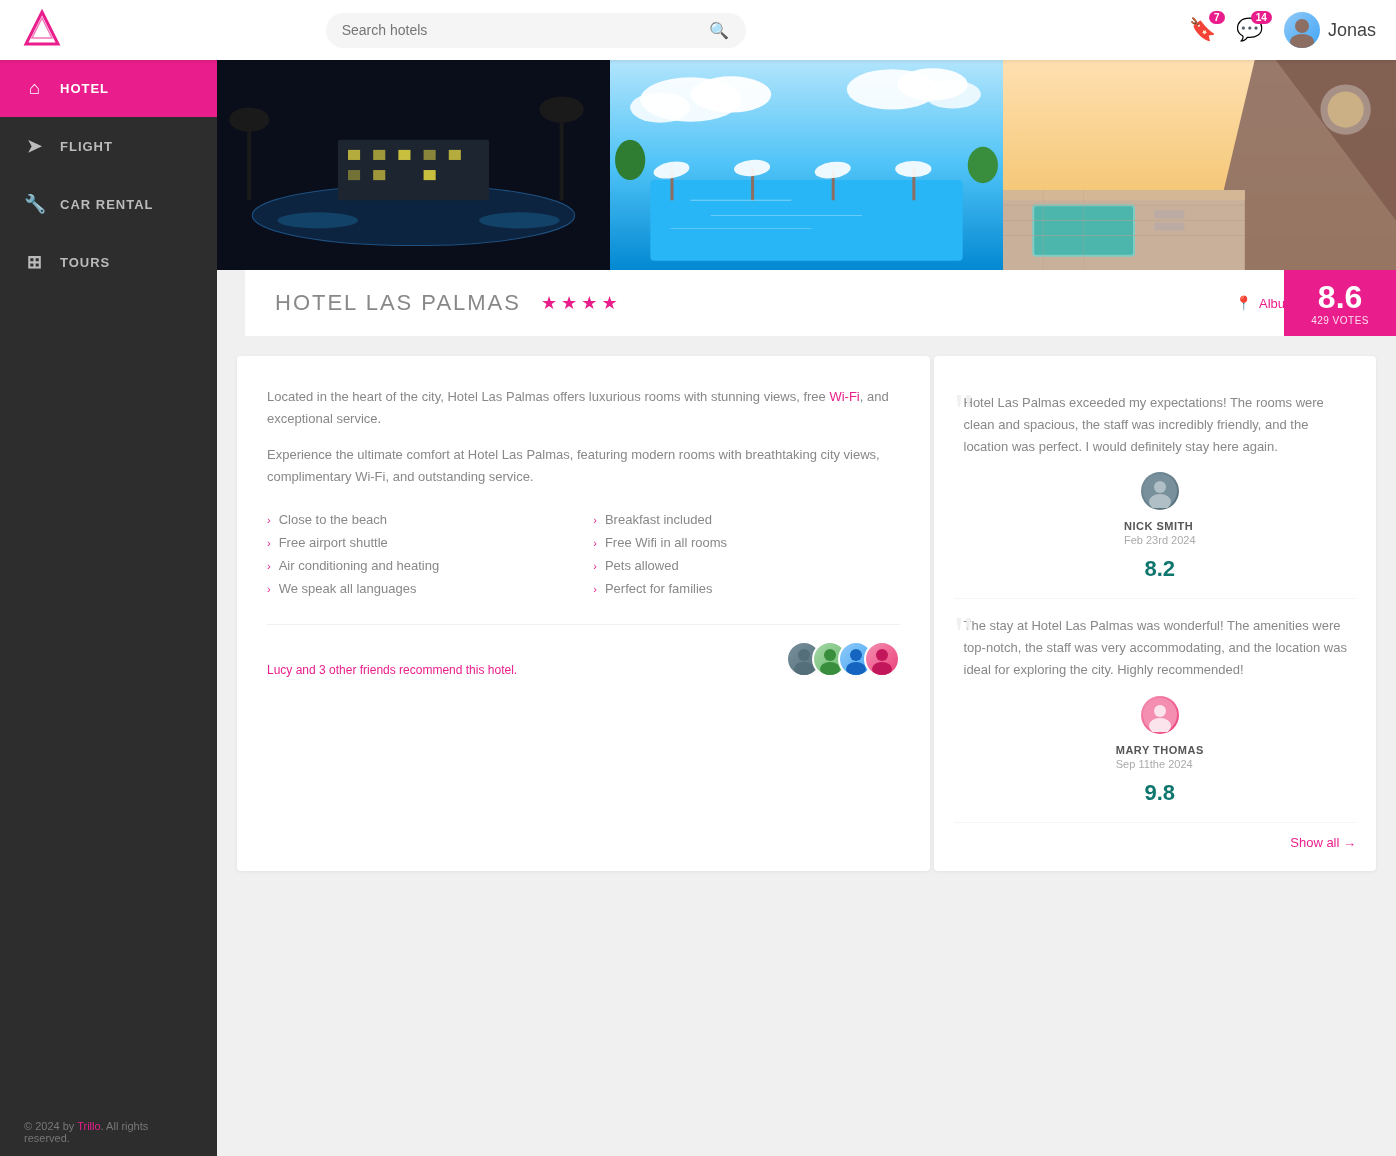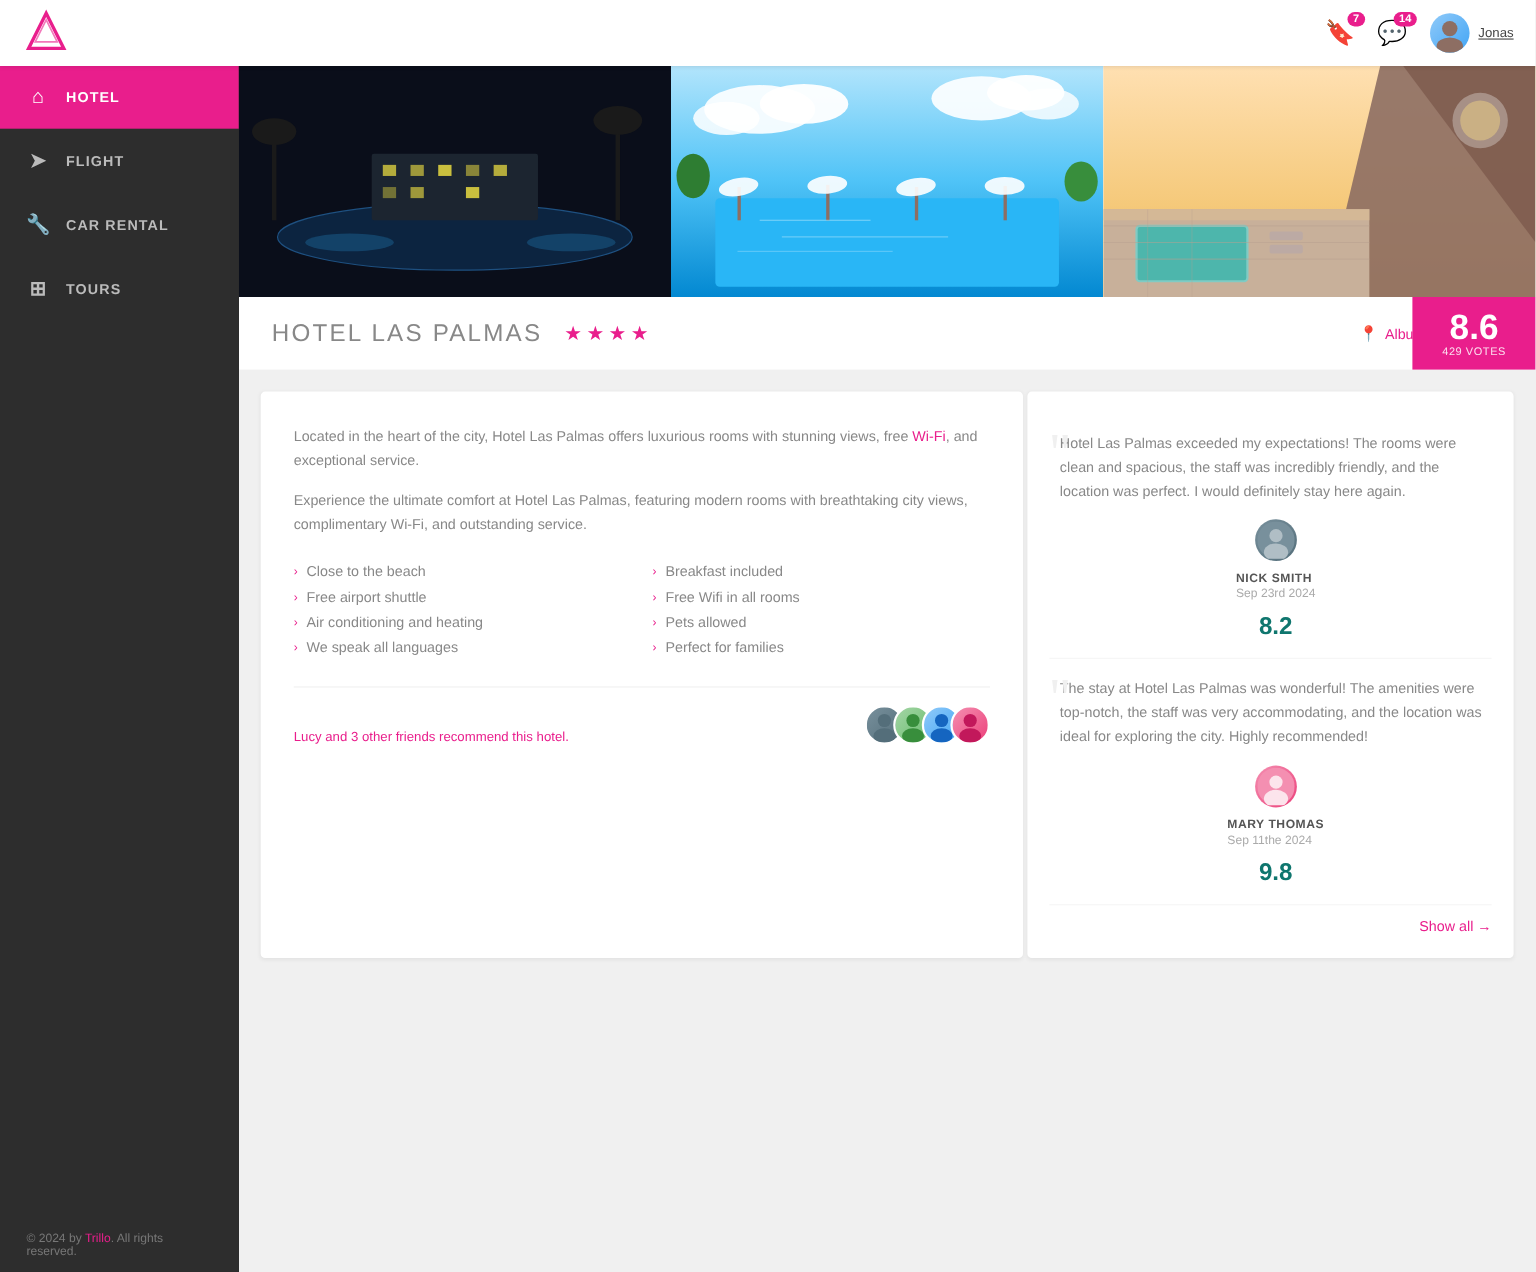--- a/index.html
+++ b/index.html
@@ -29,21 +29,21 @@
       position: absolute; top: -6px; right: -8px;
       background: #e91e8c; color: #fff; font-size: 10px;
       border-radius: 10px; padding: 1px 5px; font-weight: bold;
     }
     .notif-icon { font-size: 22px; color: #555; }
     .user-avatar { display: flex; align-items: center; gap: 8px; cursor: pointer; }
     .avatar-img {
       width: 36px; height: 36px; border-radius: 50%; background: #ccc;
       overflow: hidden; display: flex; align-items: center; justify-content: center;
     }
-    .user-name { font-size: 12px; color: #444; font-weight: 500; text-decoration: underline; }
+    .user-name { font-size: 18px; color: #444; font-weight: 500; }
 
     
     .sidebar {
       position: fixed; top: 60px; left: 0; bottom: 0; width: 217px;
       background: #2d2d2d; display: flex; flex-direction: column;
       padding-top: 0; z-index: 99;
     }
     .sidebar-item {
       display: flex; align-items: center; gap: 14px;
       padding: 18px 24px; cursor: pointer; color: #bbb;
@@ -77,21 +77,21 @@
     .hero-img:nth-child(2) .hero-img-placeholder {
       background: linear-gradient(180deg, #b3e5fc 0%, #4fc3f7 40%, #0288d1 70%, #01579b 100%);
     }
     .hero-img:nth-child(3) .hero-img-placeholder {
       background: linear-gradient(135deg, #ffe0b2 0%, #ffcc80 40%, #d4a04a 70%, #8d6e63 100%);
     }
 
     
     .hotel-info-bar {
       background: #fff; padding: 20px 30px; display: flex;
-      align-items: center; position: relative;
+      align-items: center; position: relative; margin-left: 28px;
     }
     .hotel-name { font-size: 22px; font-weight: 300; color: #888; letter-spacing: 2px; text-transform: uppercase; margin-right: 20px; }
     .stars { display: flex; gap: 4px; }
     .star { color: #e91e8c; font-size: 18px; }
     .location { margin-left: auto; display: flex; align-items: center; gap: 6px; color: #e91e8c; font-size: 13px; cursor: pointer; }
     .location-icon { font-size: 14px; }
     .rating-box {
       background: #e91e8c; color: #fff; padding: 10px 27px;
       text-align: center; position: absolute; right: 0; top: 0; bottom: 0;
       display: flex; flex-direction: column; justify-content: center; min-width: 80px;
@@ -166,20 +166,24 @@
 </head>
 <body>
 
 <div class="header">
   <div class="logo">
     <svg viewBox="0 0 44 44" fill="none">
       <polygon points="22,4 38,36 6,36" fill="none" stroke="#e91e8c" stroke-width="3"></polygon>
       <polygon points="22,10 32,30 12,30" fill="none" stroke="#e91e8c" stroke-width="1.5" opacity="0.6"></polygon>
     </svg>
   </div>
+  <div class="search-bar">
+    <input type="text" placeholder="Search hotels" style="">
+    <span class="search-icon">🔍</span>
+  </div>
   <div class="header-right">
     <div class="notif-btn">
       <span class="notif-icon">🔖</span>
       <span class="badge">7</span>
     </div>
     <div class="notif-btn">
       <span class="notif-icon">💬</span>
       <span class="badge">14</span>
     </div>
     <div class="user-avatar">
@@ -425,21 +429,21 @@
         <div class="reviewer">
           <div class="reviewer-avatar face-male">
             <svg width="34" height="34" viewBox="0 0 34 34">
               <rect width="34" height="34" fill="#78909c" rx="17"></rect>
               <circle cx="17" cy="13" r="6" fill="#b0bec5"></circle>
               <ellipse cx="17" cy="28" rx="11" ry="8" fill="#b0bec5"></ellipse>
             </svg>
           </div>
           <div class="reviewer-info">
             <div class="reviewer-name">NICK SMITH</div>
-            <div class="reviewer-date">Sep 23rd 2024</div>
+            <div class="reviewer-date">Feb 23rd 2024</div>
           </div>
           <div class="reviewer-score">8.2</div>
         </div>
       </div>
 
       <div class="review-item">
         <div class="quote-mark">"</div>
         <p class="review-text">The stay at Hotel Las Palmas was wonderful! The amenities were top-notch, the staff was very accommodating, and the location was ideal for exploring the city. Highly recommended!</p>
         <div class="reviewer">
           <div class="reviewer-avatar face-female">

